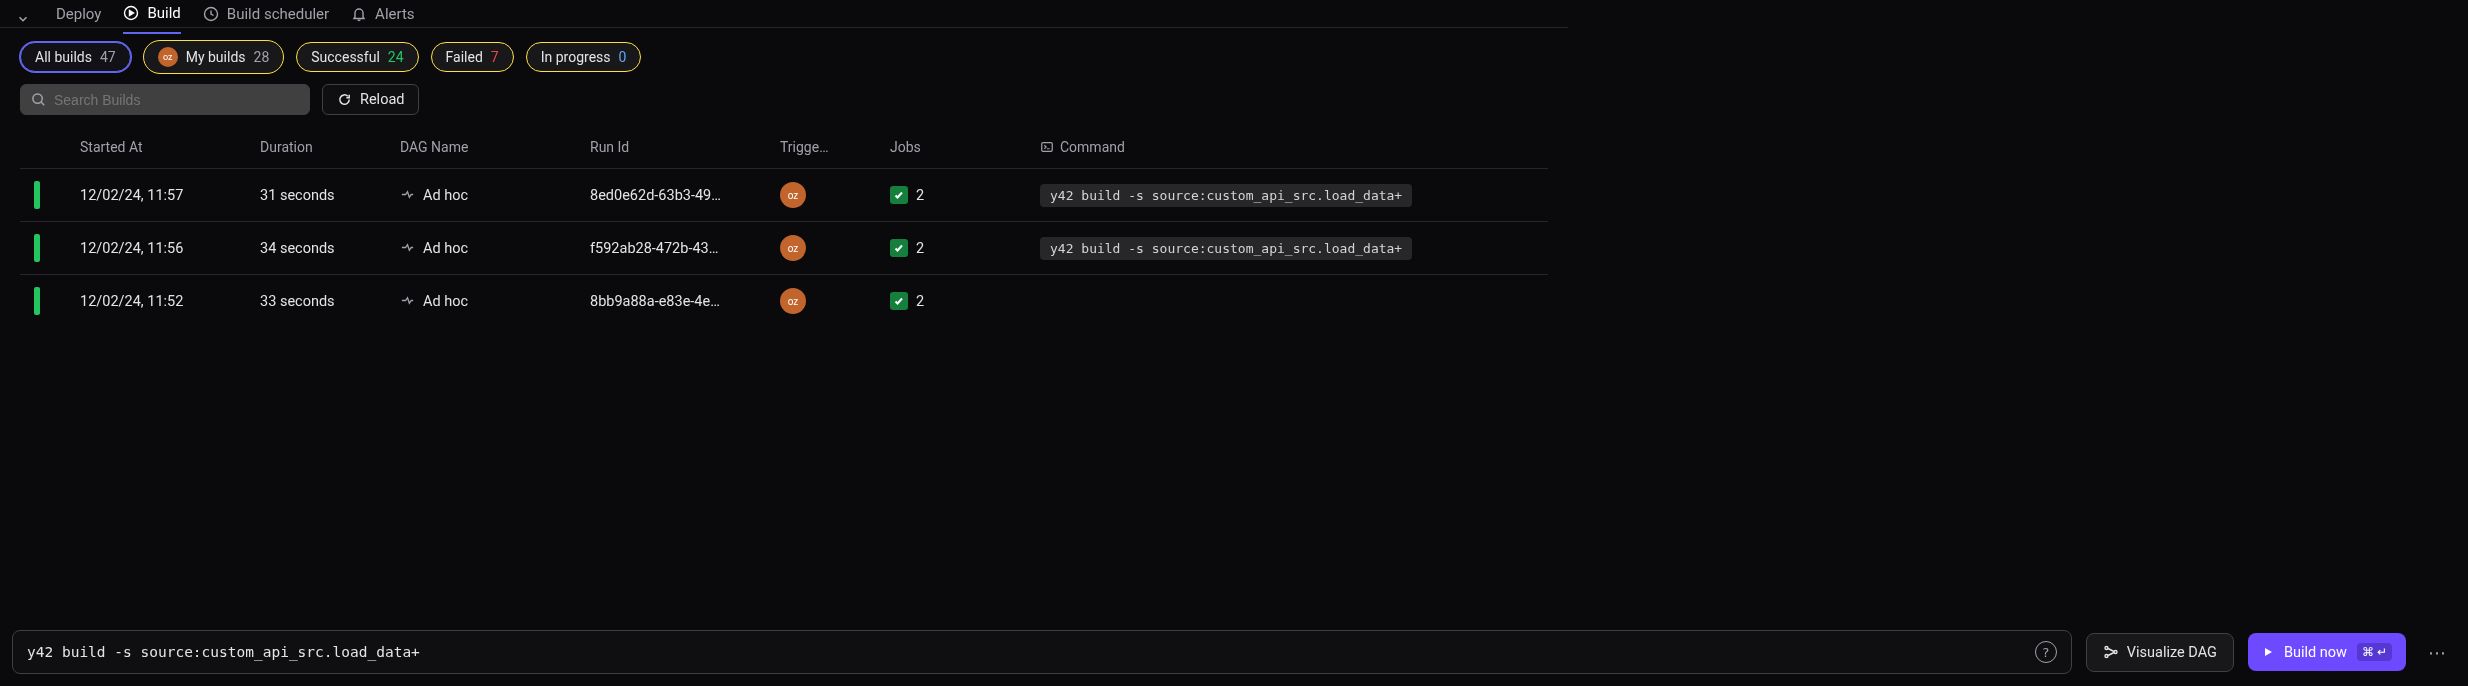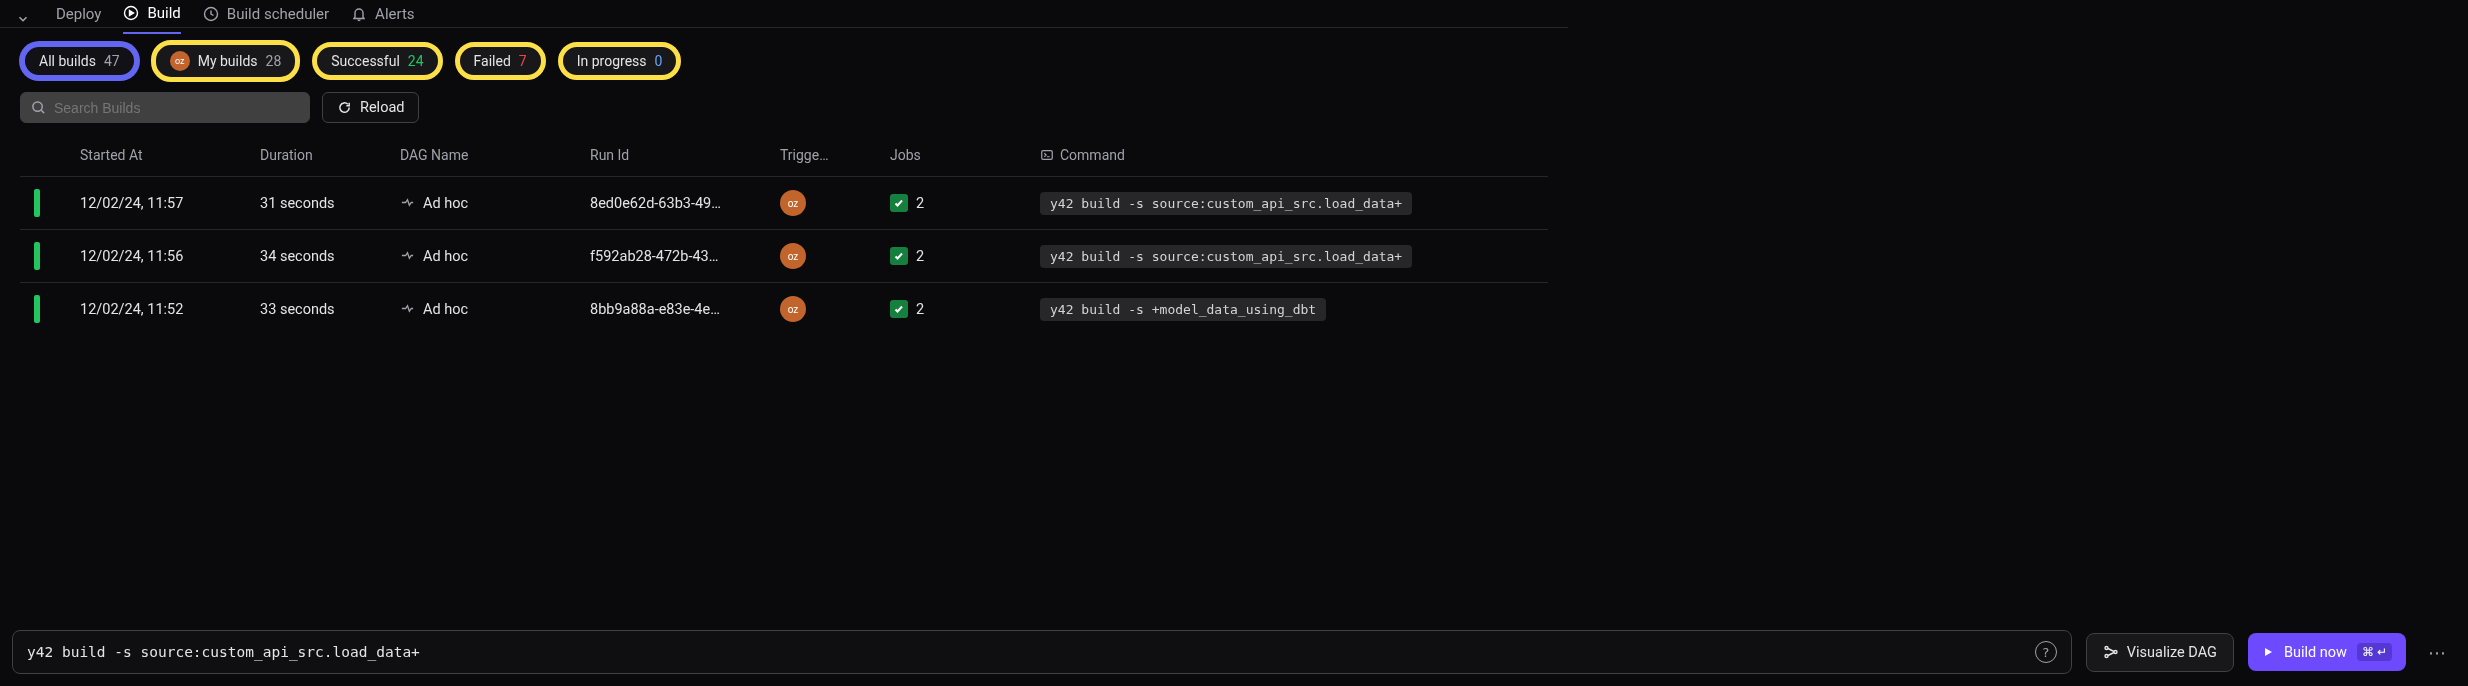--- a/index.html
+++ b/index.html
@@ -39,21 +39,21 @@
 .filters {
   display: flex;
   align-items: center;
   gap: 12px;
   padding: 12px 20px 10px 20px;
 }
 .pill {
   display: flex;
   align-items: center;
   gap: 8px;
-  border: 5px solid #fde047;
+  border: 1px solid #fde047;
   background: #18181b;
   border-radius: 20px;
   padding: 6px 14px;
   font-size: 14px;
   cursor: pointer;
 }
 .pill.active { border-color: #6366f1; box-shadow: 0 0 0 1px #6366f1; background:#111116; }
 .pill .count { color: #a1a1aa; }
 .count.green { color: #22c55e; }
 .count.red { color: #ef4444; }
@@ -316,21 +316,20 @@
       <span class="avatar" style="width:26px;height:26px;font-size:10px;">oz</span>
     </div>
     <div class="jobs">
       <span class="check">
         <svg width="12" height="12" viewBox="0 0 12 12" fill="none" stroke="#fff" stroke-width="2">
                 <path d="M2.5 6.5l2 2 4.5-5"></path>
               </svg>
       </span>
       <span>2</span>
     </div>
-    <div><span class="cmd">y42 build -s +model_data_using_dbt</span></div>
   </div>
       </div>
   </div>
 
   <div class="bottom">
     <div class="cmd-input">
       <span>y42 build -s source:custom_api_src.load_data+</span>
       <span class="help">?</span>
     </div>
     <div class="viz-btn">

